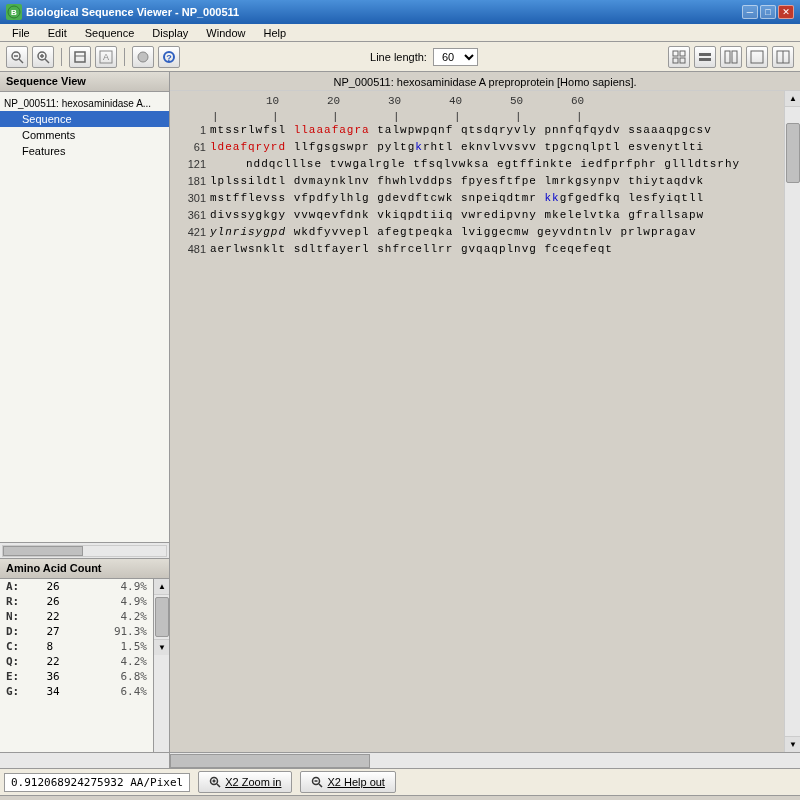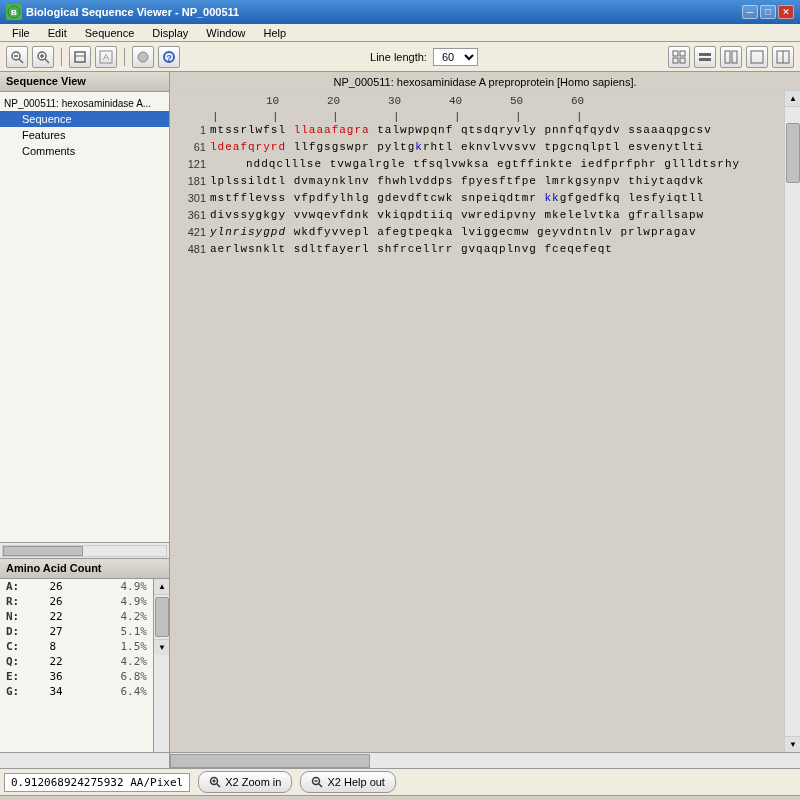--- a/index.html
+++ b/index.html
@@ -203,24 +203,25 @@
       padding: 2px 6px;
       font-size: 11px;
       font-family: monospace;
     }
     .zoom-btn {
       border: 1px solid #999;
       background: linear-gradient(to bottom, #fff, #e0e0e0);
       padding: 4px 10px;
       font-size: 11px;
       cursor: pointer;
-      border-radius: 9px;
+      border-radius: 2px;
       display: flex;
       align-items: center;
       gap: 4px;
+      text-decoration: underline;
     }
     
     
     .vscroll { width: 16px; background: #e8e8e8; border-left: 1px solid #ccc; display: flex; flex-direction: column; }
     .vscroll-thumb { width: 14px; height: 60px; margin: 16px auto 0; background: #c0c0c0; border: 1px solid #999; border-radius: 2px; }
     .vscroll-arrow { width: 16px; height: 16px; background: #e0e0e0; border-bottom: 1px solid #ccc; display: flex; align-items: center; justify-content: center; font-size: 8px; cursor: pointer; }
     .vscroll-arrow.down { margin-top: auto; border-top: 1px solid #ccc; border-bottom: none; }
     .seq-main { flex: 1; overflow: hidden; }
   </style>
 </head>
@@ -336,22 +337,22 @@
 
 <div class="main-container">
 
   <div class="left-panel">
     <div class="seq-view-header">Sequence View</div>
     <div class="tree-container">
       <div class="tree-item" style="font-size:10px; padding-left:4px;">
         NP_000511: hexosaminidase A...
       </div>
       <div class="tree-item child selected">Sequence</div>
+      <div class="tree-item child">Comments</div>
       <div class="tree-item child">Features</div>
-      <div class="tree-item child">Comments</div>
     </div>
     <div class="scrollbar-h">
       <div style="flex:1;height:12px;background:#e8e8e8;border:1px solid #ccc;margin:2px;position:relative;">
         <div style="position:absolute;left:0;top:0;width:80px;height:10px;background:#c0c0c0;border:1px solid #999;"></div>
       </div>
     </div>
 
     <div class="aa-panel">
       <div class="aa-header">Amino Acid Count</div>
       <div style="display:flex;flex:1;overflow:hidden;">
@@ -369,21 +370,21 @@
                   <td style="color:#555;">4.9%</td>
                 </tr>
                 <tr>
                   <td style="font-weight:bold;color:#333;">N:</td>
                   <td>22</td>
                   <td style="color:#555;">4.2%</td>
                 </tr>
                 <tr>
                   <td style="font-weight:bold;color:#333;">D:</td>
                   <td>27</td>
-                  <td style="color:#555;">5.1%</td>
+                  <td style="color:#555;">91.3%</td>
                 </tr>
                 <tr>
                   <td style="font-weight:bold;color:#333;">C:</td>
                   <td>8</td>
                   <td style="color:#555;">1.5%</td>
                 </tr>
                 <tr>
                   <td style="font-weight:bold;color:#333;">Q:</td>
                   <td>22</td>
                   <td style="color:#555;">4.2%</td>

